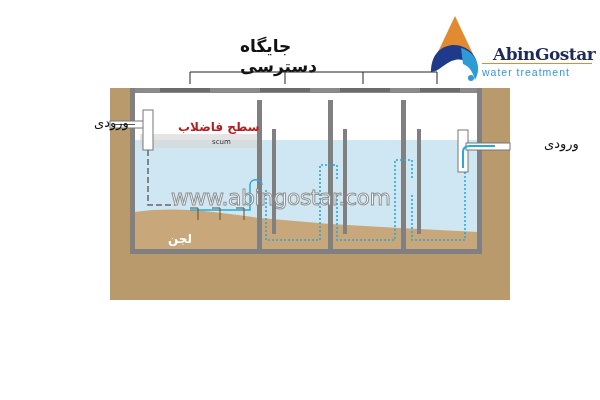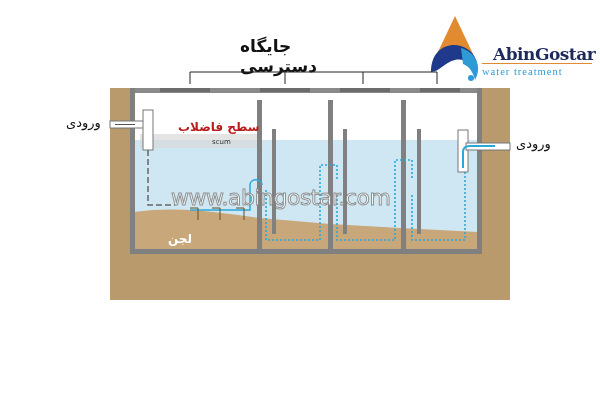--- a/index.html
+++ b/index.html
@@ -1,21 +1,21 @@
 <!DOCTYPE html>
 <html><head>
 <meta charset="utf-8">
 <style>
   html,body{margin:0;padding:0;background:#ffffff;}
   body{width:600px;height:400px;position:relative;overflow:hidden;font-family:"DejaVu Sans",sans-serif;}
   .abs{position:absolute;}
   .title{left:240px;top:36px;width:130px;text-align:left;font-weight:bold;font-size:17px;color:#111;direction:rtl;}
-  .lbl{font-size:13px;color:#111;direction:rtl;}
+  .lbl{font-size:13px;color:#111;direction:rtl;margin-left:28px;}
   .logo-name{left:470px;top:44px;font-family:"DejaVu Serif",serif;font-weight:bold;font-size:17px;color:#1f2a5c;letter-spacing:-0.5px;margin-left:23px;}
-  .logo-sub{left:482px;top:66px;font-family:Liberation Serif, serif;font-size:10.5px;color:#2e9bd6;letter-spacing:1px;}
+  .logo-sub{left:482px;top:66px;font-family:Liberation Sans, sans-serif;font-size:10.5px;color:#2e9bd6;letter-spacing:1px;}
   .logo-line{left:482px;top:63px;width:110px;height:1px;background:#e28a2f;}
   .wm{left:171px;top:185px;font-size:22px;color:#fff;-webkit-text-stroke:1px #888;letter-spacing:-0.5px;opacity:.9;}
   .scum{left:212px;top:138px;font-size:7px;color:#333;}
   .sewage{left:178px;top:120px;font-weight:bold;font-size:12px;color:#b91c1c;direction:rtl;}
   .sludge{left:168px;top:232px;font-weight:bold;font-size:12px;color:#fff;direction:rtl;}
 </style>
 </head>
 <body>
 
 <div>

